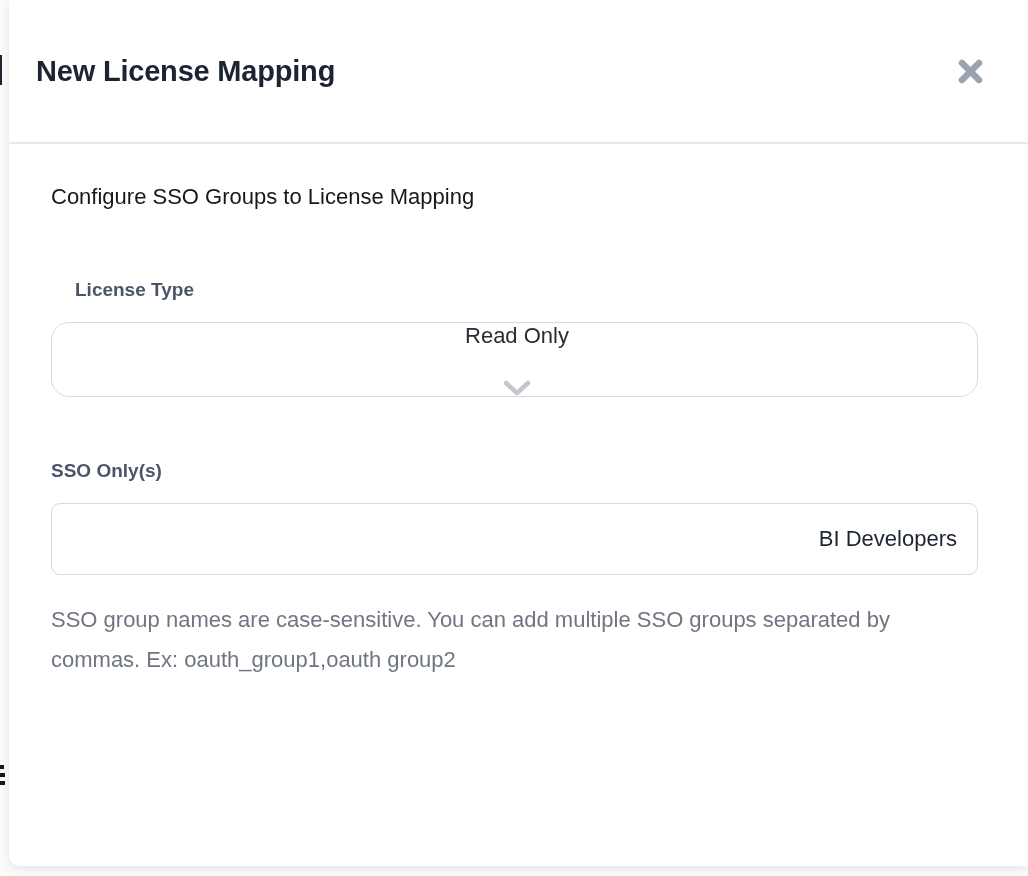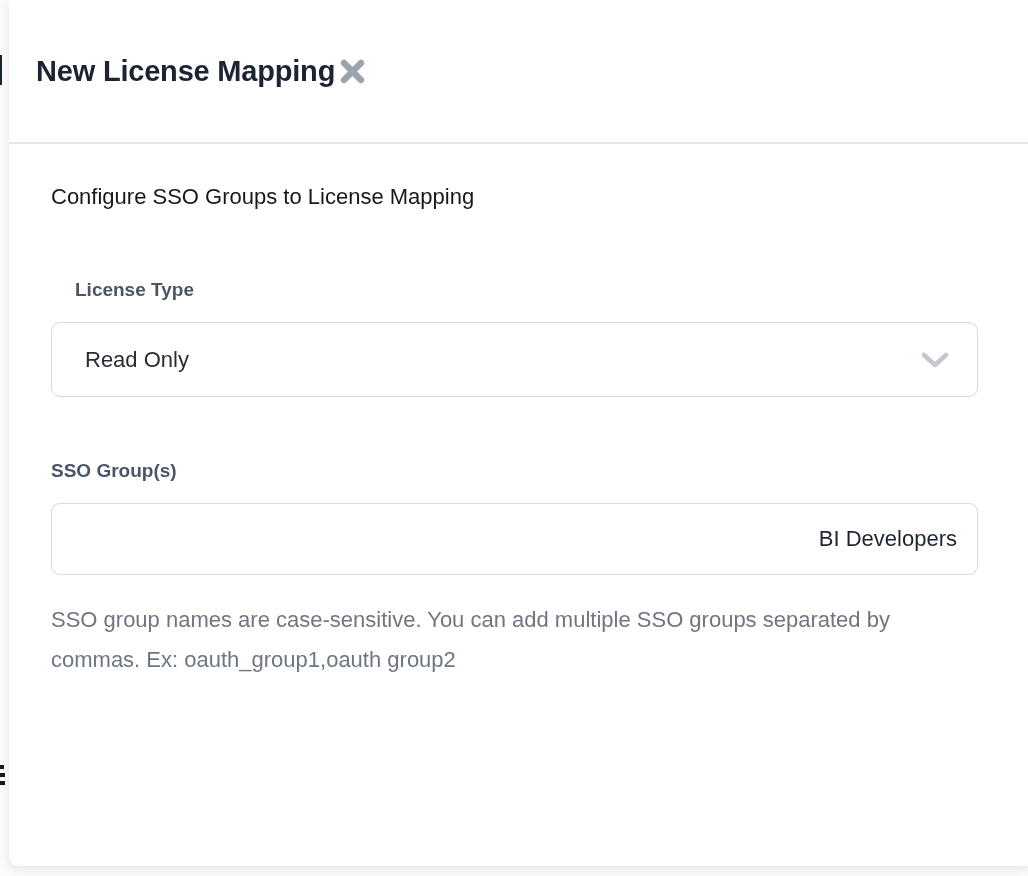--- a/index.html
+++ b/index.html
@@ -31,20 +31,21 @@
     background: #ffffff;
     border-radius: 0 0 0 10px;
     box-shadow: 0 3px 10px rgba(40,44,52,0.10);
   }
 
   .modal-header {
     height: 144px;
     border-bottom: 2px solid #e8e8ec;
     display: flex;
     align-items: center;
+    justify-content: space-between;
     padding: 0 40px 0 27px;
     box-sizing: border-box;
   }
   .modal-title {
     font-size: 29px;
     font-weight: 700;
     color: #1c2433;
     letter-spacing: -0.2px;
   }
   .close-btn {
@@ -69,27 +70,28 @@
     line-height: 24px;
   }
   .label-license { margin-top: 66px; margin-left: 24px; }
   .label-sso { margin-top: 62px; }
 
   .select-box {
     margin-top: 20px;
     height: 75px;
     box-sizing: border-box;
     border: 1px solid #d6d9de;
-    border-radius: 9px;
+    border-radius: 18px;
     background: #ffffff;
     display: flex;
     align-items: center;
     justify-content: space-between;
     padding: 0 28px 0 33px;
     cursor: pointer;
+    flex-direction: column;
   }
   .select-value {
     font-size: 22px;
     color: #272d35;
   }
   .chevron svg { display: block; }
 
   .text-input {
     margin-top: 20px;
     width: 100%;
@@ -145,20 +147,20 @@
 
     <div class="select-box" role="combobox" aria-expanded="false">
       <span class="select-value">Read Only</span>
       <span class="chevron">
         <svg width="28" height="16" viewBox="0 0 28 16">
           <polyline points="3,3 14,13 25,3" fill="none" stroke="#c4c8ce" stroke-width="4.5" stroke-linecap="round" stroke-linejoin="round"></polyline>
         </svg>
       </span>
     </div>
 
-    <div class="field-label label-sso">SSO Group(s)</div>
+    <div class="field-label label-sso">SSO Only(s)</div>
 
     <input class="text-input" type="text" value="BI Developers" style="">
 
     <div class="help-text">SSO group names are case-sensitive. You can add multiple SSO groups separated by commas. Ex: oauth_group1,oauth group2</div>
 
   </div>
 </div>
 
 </body></html>

